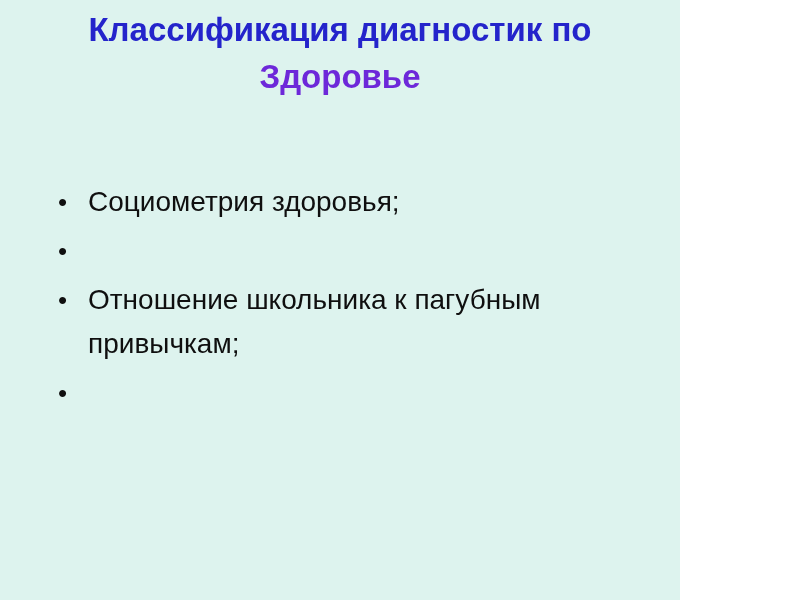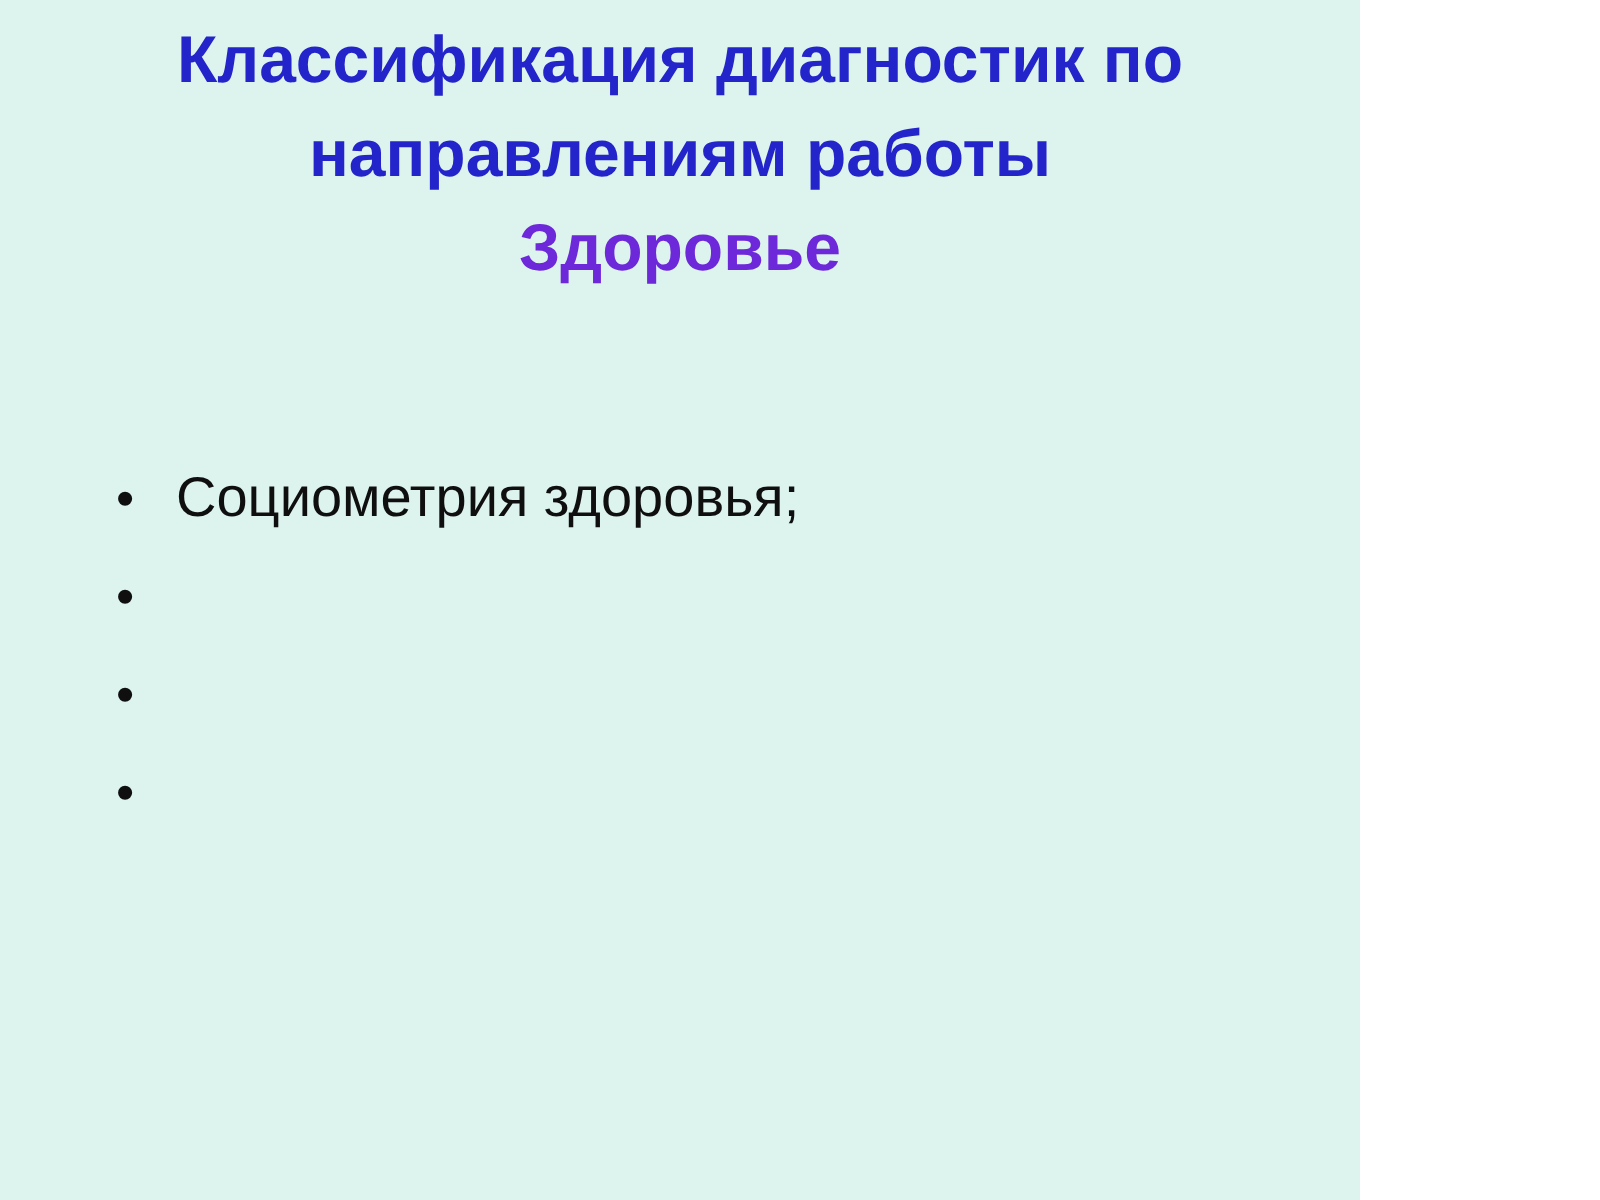--- a/index.html
+++ b/index.html
@@ -51,37 +51,37 @@
     flex: 1 1 auto;
   }
 </style>
 </head>
 <body>
 
 <div class="slide">
 
   <div class="title-block">
     <div class="title-line">Классификация диагностик по</div>
-    <div class="title-line">направлениям работы</div>
     <div class="title-line subtitle-line">Здоровье</div>
   </div>
 
   <div class="bullet-list">
 
     <div class="bullet-item">
       <span class="bullet-marker">•</span>
       <span class="bullet-text">Социометрия здоровья;</span>
     </div>
 
     <div class="bullet-item">
       <span class="bullet-marker">•</span>
     </div>
 
     <div class="bullet-item">
       <span class="bullet-marker">•</span>
+      <span class="bullet-text">Отношение школьника к пагубным привычкам;</span>
     </div>
 
     <div class="bullet-item">
       <span class="bullet-marker">•</span>
     </div>
 
   </div>
 
 </div>
 

